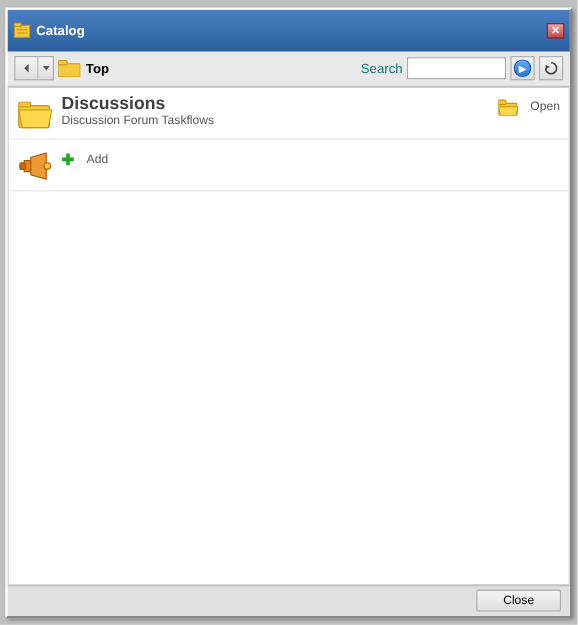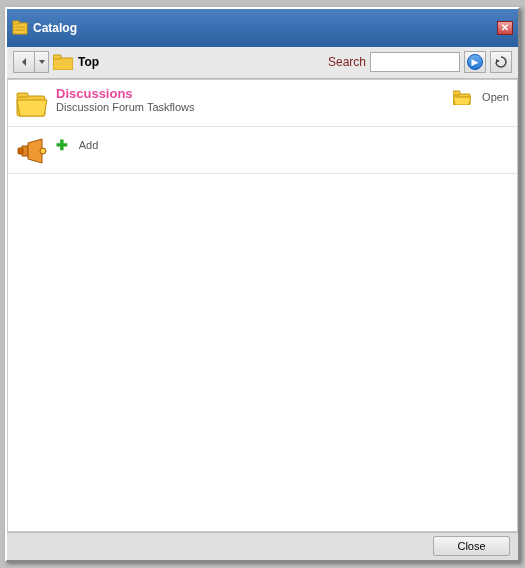--- a/index.html
+++ b/index.html
@@ -95,21 +95,21 @@
       gap: 5px;
       flex: 1;
     }
     .breadcrumb-text {
       font-size: 12px;
       font-weight: bold;
       color: #000;
     }
     .search-label {
       font-size: 12px;
-      color: #7f1d1d;
+      color: #0f766e;
       margin-left: auto;
     }
     .search-input {
       width: 90px;
       height: 20px;
       border: 1px solid #aaa;
       padding: 0 3px;
       font-size: 11px;
       background: white;
     }
@@ -154,23 +154,23 @@
       flex-shrink: 0;
       margin-right: 8px;
       margin-top: 2px;
     }
     .item-content {
       flex: 1;
       display: flex;
       flex-direction: column;
     }
     .item-title {
-      font-size: 13px;
-      font-weight: bold;
-      color: #ec4899;
+      font-size: 16px;
+      font-weight: bold;
+      color: #404040;
     }
     .item-description {
       font-size: 11px;
       color: #555;
       margin-top: 0;
     }
     .item-action {
       display: flex;
       align-items: center;
       gap: 11px;

